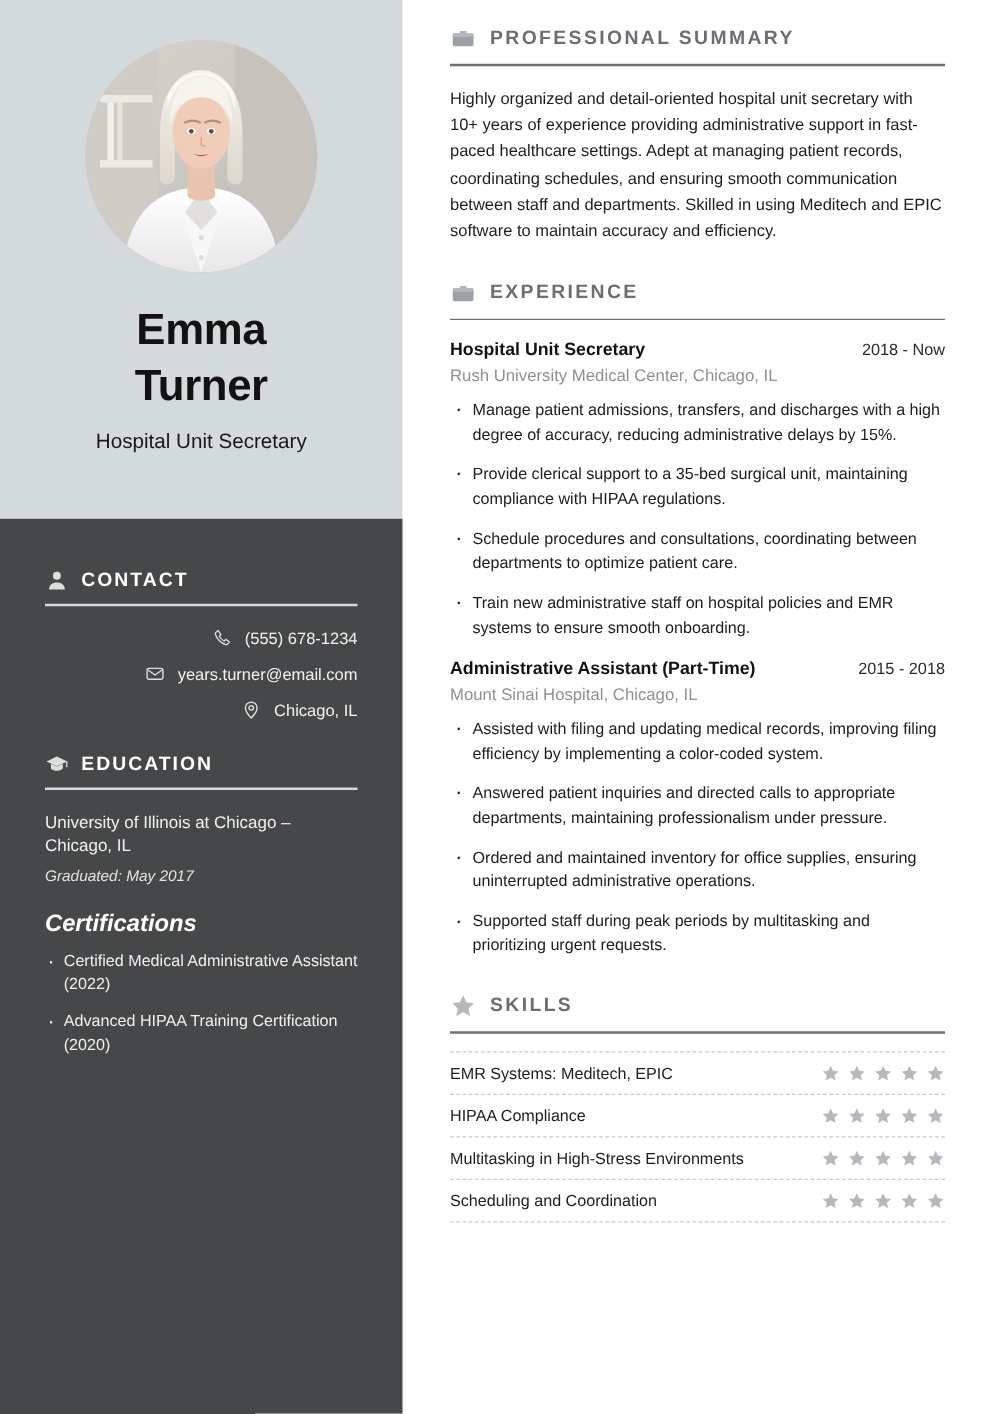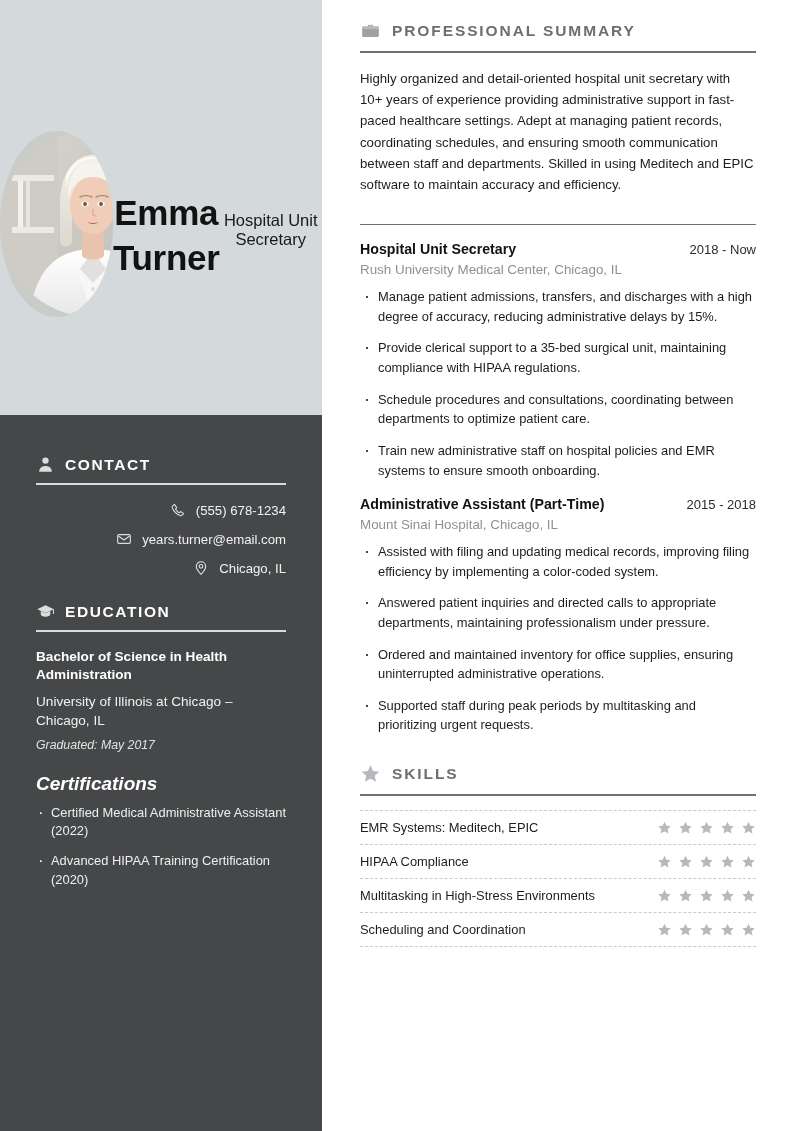--- a/index.html
+++ b/index.html
@@ -10,21 +10,21 @@
     position:relative;
     overflow:hidden;
   }
   .page { width:800px; height:1131px; display:flex; background:#ffffff; position:relative; }
 
   
   .sidebar { width:322px; flex:0 0 322px; position:relative; }
   .sidebar-top {
     background:#d4d9dc;
     height:415px;
-    display:flex; flex-direction:row; align-items:center;
+    display:flex; flex-direction:column; align-items:center;
     padding-top:32px;
   }
   .photo-wrap {
     width:186px; height:186px; border-radius:50%;
     overflow:hidden; position:relative;
     background:#c9ccc8;
   }
   .photo-svg { display:block; width:186px; height:186px; }
   .name {
     margin-top:24px;
@@ -227,21 +227,20 @@
           <svg class="ico" viewBox="0 0 24 24">
             <path d="M12 4 1.5 9 12 14 22.5 9z" fill="#dcdddd"></path>
             <path d="M6 11.3v4.2c0 1.7 2.7 3 6 3s6-1.3 6-3v-4.2l-6 2.9z" fill="#dcdddd"></path>
             <path d="M22 9.4v5.1" stroke="#dcdddd" stroke-width="1.3" fill="none" stroke-linecap="round"></path>
           </svg>
           <span class="ttl">EDUCATION</span>
         </div>
         <div class="side-rule"></div>
 
         <div class="edu-block">
-          <div class="edu-degree">Bachelor of Science in Health Administration</div>
           <div class="edu-school">University of Illinois at Chicago – Chicago, IL</div>
           <div class="edu-date">Graduated: May 2017</div>
         </div>
 
         <div class="cert-title">Certifications</div>
         <ul class="cert-list">
           <li>Certified Medical Administrative Assistant (2022)</li>
           <li>Advanced HIPAA Training Certification (2020)</li>
         </ul>
       </section>
@@ -258,20 +257,28 @@
           <rect x="2.5" y="7.5" width="19" height="12" rx="1.6" fill="#9da0a4"></rect>
           <rect x="2.5" y="7.5" width="19" height="3.2" rx="1.2" fill="#b6b9bc"></rect>
         </svg>
         <span class="ttl">PROFESSIONAL SUMMARY</span>
       </div>
       <div class="sec-rule"></div>
       <p class="summary">Highly organized and detail-oriented hospital unit secretary with 10+ years of experience providing administrative support in fast-paced healthcare settings. Adept at managing patient records, coordinating schedules, and ensuring smooth communication between staff and departments. Skilled in using Meditech and EPIC software to maintain accuracy and efficiency.</p>
     </section>
 
     <section class="sec">
+      <div class="sec-head">
+        <svg class="ico" viewBox="0 0 24 24">
+          <path d="M9 5.5h6v2h-6z" fill="#b0b3b6"></path>
+          <rect x="2.5" y="7.5" width="19" height="12" rx="1.6" fill="#9da0a4"></rect>
+          <rect x="2.5" y="7.5" width="19" height="3.2" rx="1.2" fill="#b6b9bc"></rect>
+        </svg>
+        <span class="ttl">EXPERIENCE</span>
+      </div>
       <div class="sec-rule"></div>
 
       <div class="job">
         <div class="job-row">
           <span class="job-role">Hospital Unit Secretary</span>
           <span class="job-date">2018 - Now</span>
         </div>
         <div class="job-org">Rush University Medical Center, Chicago, IL</div>
         <ul class="job-bullets">
           <li>Manage patient admissions, transfers, and discharges with a high degree of accuracy, reducing administrative delays by 15%.</li>

